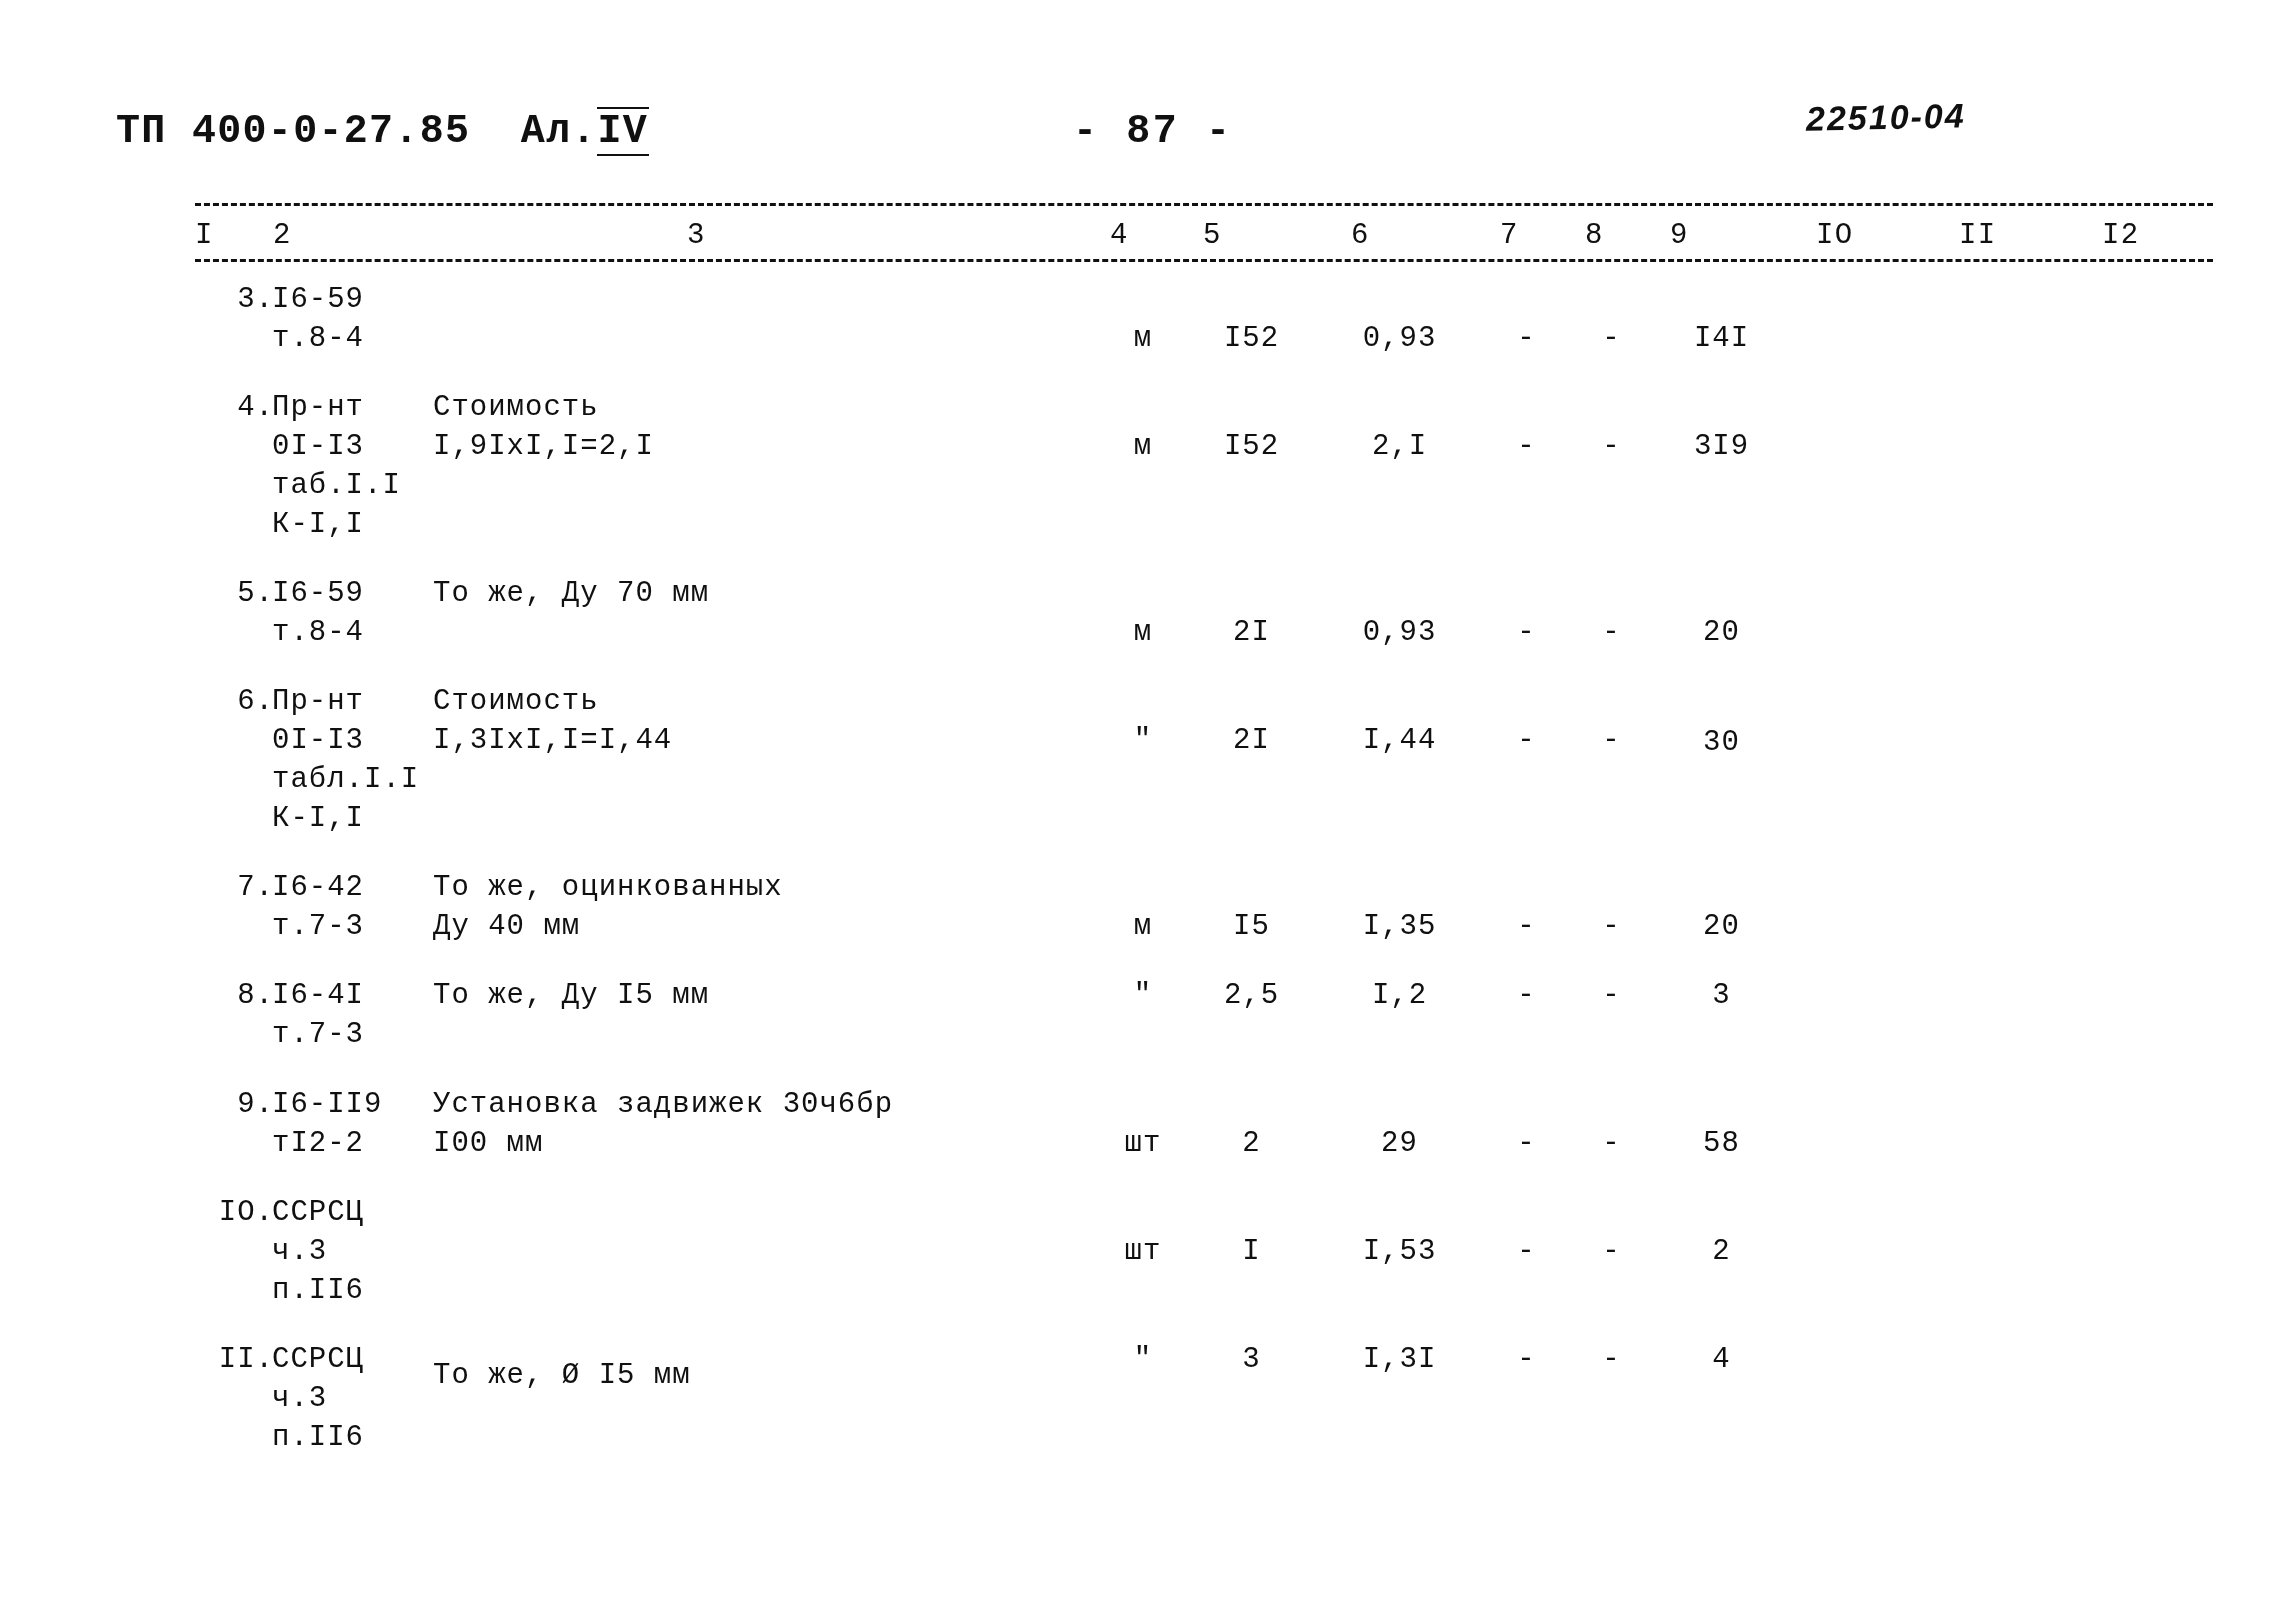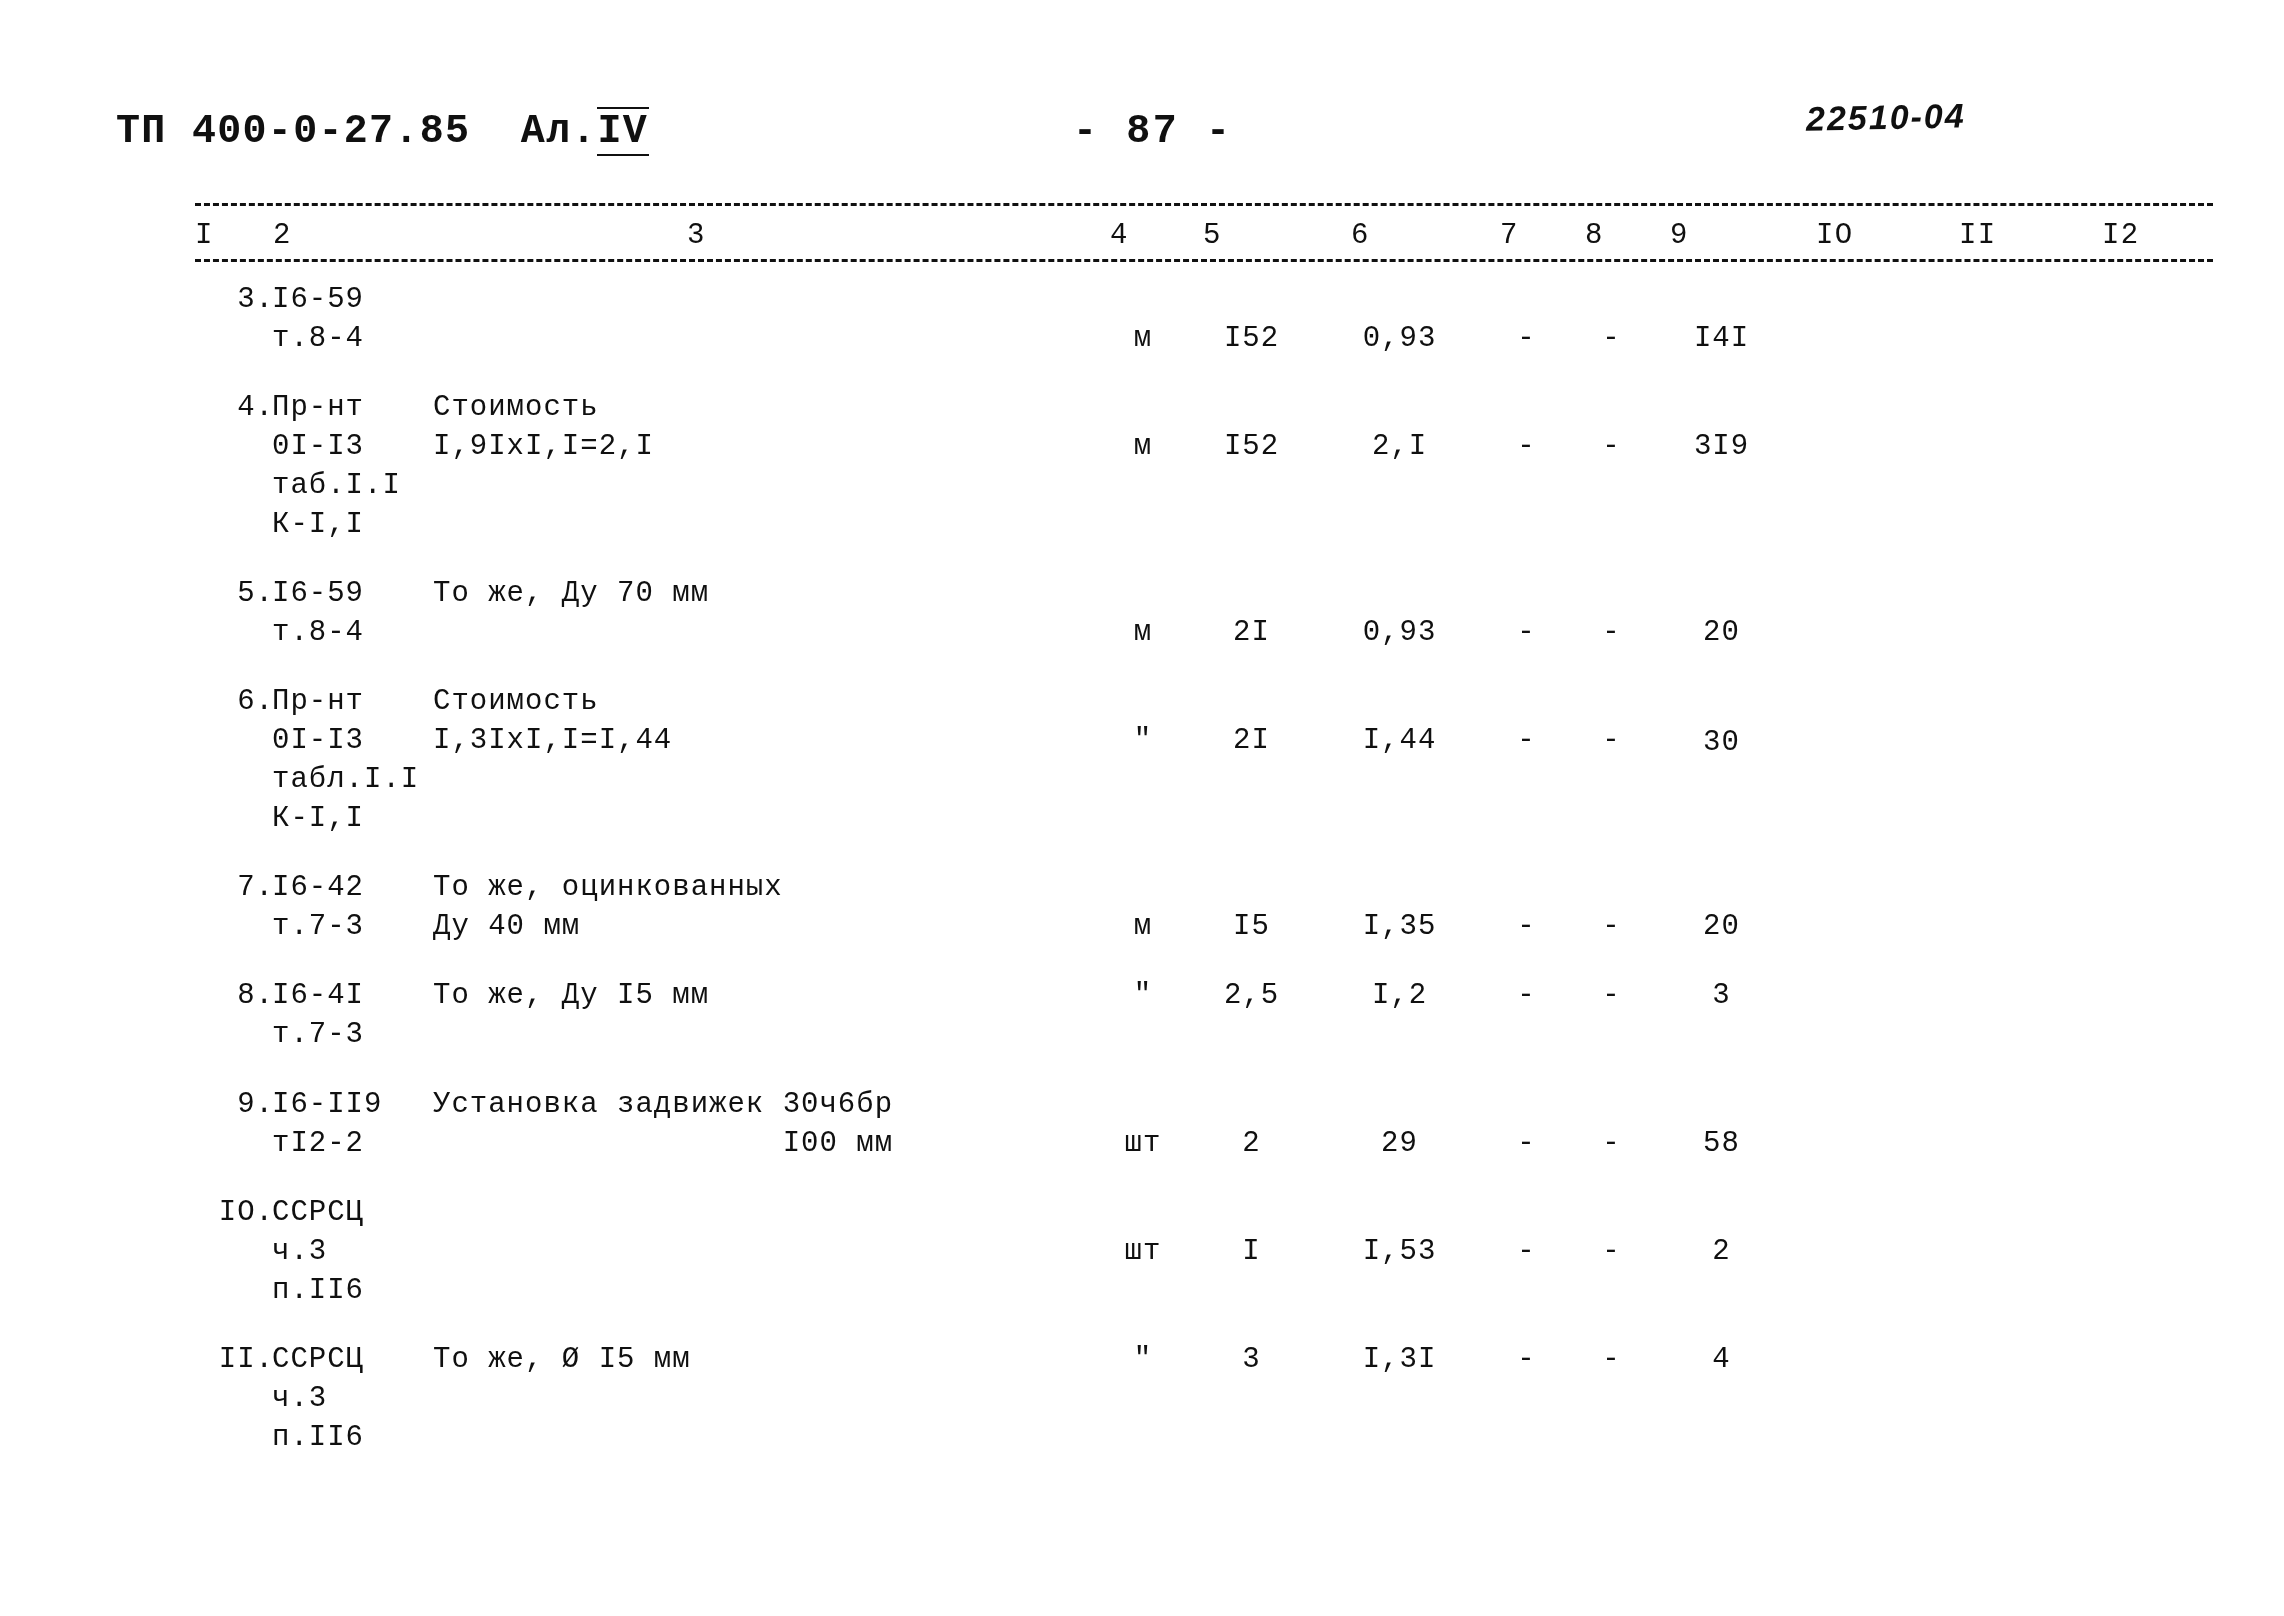--- a/index.html
+++ b/index.html
@@ -209,21 +209,21 @@
         <div class="cell c-num col5" style="top: 0px;">2,5</div>
         <div class="cell c-num col6" style="top: 0px;">I,2</div>
         <div class="cell c-dash col7" style="top: 0px;">-</div>
         <div class="cell c-dash col8" style="top: 0px;">-</div>
         <div class="cell c-num col9" style="top: 0px;">3</div>
       </div>
       <div class="row" style="height: 108px; position: absolute; top: 805px; left: 0px; width: 100%;">
         <div class="cell c-no" style="top: 0px;">9.</div>
         <div class="cell c-code" style="top: 0px;">I6-II9
 тI2-2</div>
-        <div class="cell c-desc" style="top: 0px; text-align: right;">Установка задвижек 30ч6бр
+        <div class="cell c-desc" style="top: 0px;">Установка задвижек 30ч6бр
 I00 мм</div>
         <div class="cell c-unit" style="top: 39px;">шт</div>
         <div class="cell c-num col5" style="top: 39px;">2</div>
         <div class="cell c-num col6" style="top: 39px;">29</div>
         <div class="cell c-dash col7" style="top: 39px;">-</div>
         <div class="cell c-dash col8" style="top: 39px;">-</div>
         <div class="cell c-num col9" style="top: 39px;">58</div>
       </div>
       <div class="row" style="height: 147px; position: absolute; top: 913px; left: 0px; width: 100%;">
         <div class="cell c-no" style="top: 0px;">IO.</div>
@@ -235,21 +235,21 @@
         <div class="cell c-num col6" style="top: 39px;">I,53</div>
         <div class="cell c-dash col7" style="top: 39px;">-</div>
         <div class="cell c-dash col8" style="top: 39px;">-</div>
         <div class="cell c-num col9" style="top: 39px;">2</div>
       </div>
       <div class="row" style="height: 147px; position: absolute; top: 1060px; left: 0px; width: 100%;">
         <div class="cell c-no" style="top: 0px;">II.</div>
         <div class="cell c-code" style="top: 0px;">ССРСЦ
 ч.3
 п.II6</div>
-        <div class="cell c-desc" style="top: 0px; text-align: right;">То же, Ø I5 мм</div>
+        <div class="cell c-desc" style="top: 16px; text-align: right;">То же, Ø I5 мм</div>
         <div class="cell c-unit" style="top: 0px;">"</div>
         <div class="cell c-num col5" style="top: 0px;">3</div>
         <div class="cell c-num col6" style="top: 0px;">I,3I</div>
         <div class="cell c-dash col7" style="top: 0px;">-</div>
         <div class="cell c-dash col8" style="top: 0px;">-</div>
         <div class="cell c-num col9" style="top: 0px;">4</div>
       </div>
     </div>
 
 </div>

